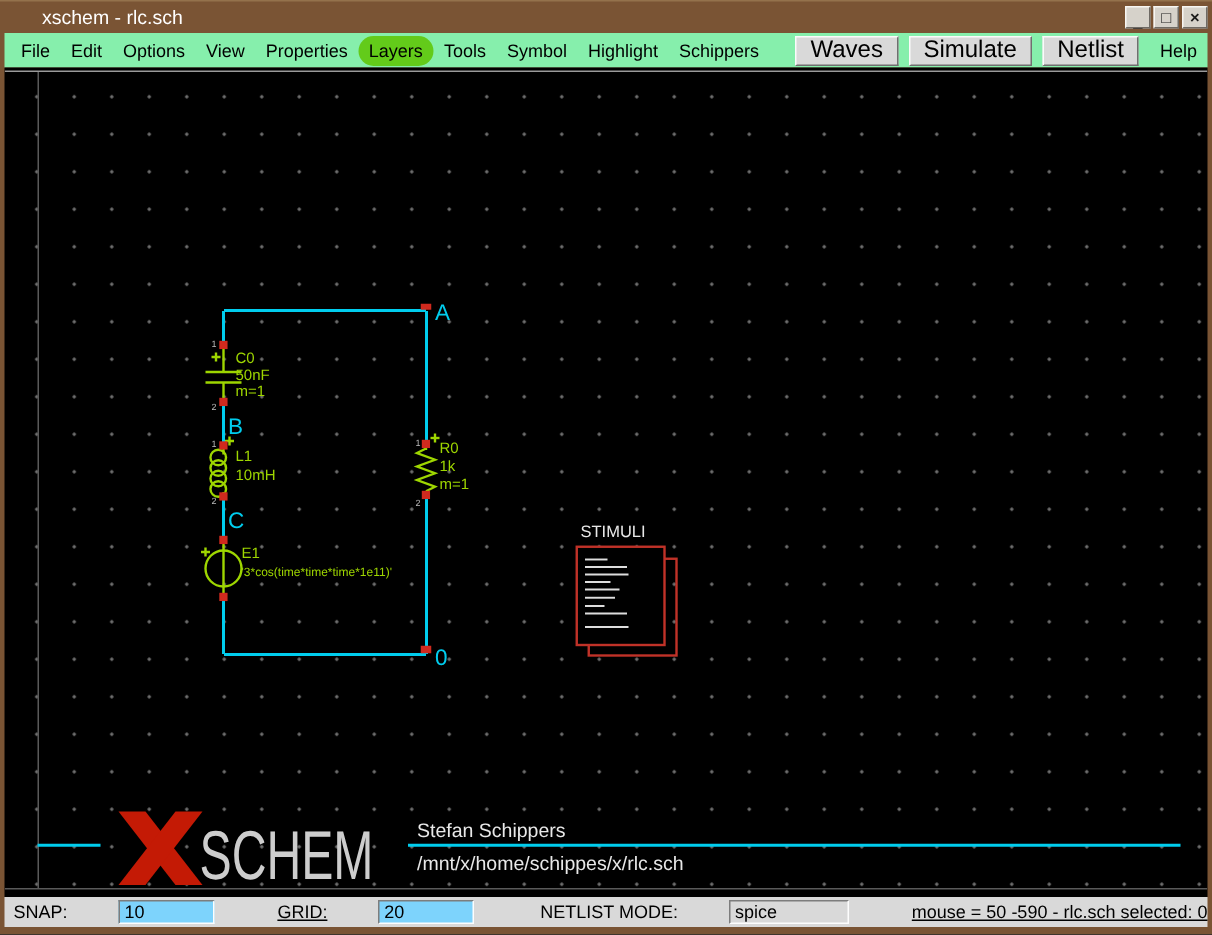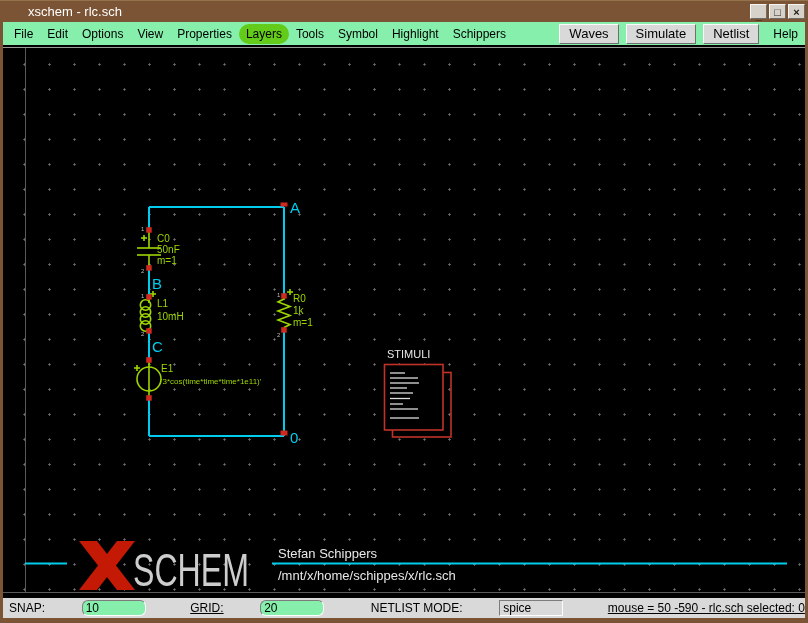--- a/index.html
+++ b/index.html
@@ -36,21 +36,21 @@
     background:#86efac;color:#000;
     display:flex;align-items:center;
     font-size:12px;padding-left:4px;
   }
   .menu-item{padding:3px 7px;white-space:nowrap;}
   .menu-item.active{background:#63cb1a;border-radius:10px;}
   .mbtn{
     height:20px;padding:0 9px;margin-right:7px;
     background:#d9d9d9;border:1px solid;
     border-color:#fbfbfb #6f6f6f #6f6f6f #fbfbfb;
-    display:flex;align-items:center;font-size:13px;white-space:nowrap;
+    display:flex;align-items:center;font-size:16px;white-space:nowrap;
   }
   .spacer{margin-left:auto;}
   
   .canvas{
     flex:0 0 553px;height:553px;margin:0 3px;
     background-color:#000;
     background-image:radial-gradient(circle,#6f6f6f 0.9px,transparent 1.3px);
     background-size:25px 25px;
     background-position:9px 7px;
     position:relative;overflow:hidden;
@@ -63,22 +63,22 @@
     background:#d9d9d9;color:#000;
     display:flex;align-items:center;
     font-size:12px;padding-left:6px;white-space:pre;justify-content:space-between;
   }
   .entry{
     height:16px;border:1px solid;
     border-color:#7d7d7d #fdfdfd #fdfdfd #7d7d7d;
     font-size:12px;padding:0 3px;margin:0 4px;
     font-family:"Liberation Sans",sans-serif;color:#000;
   }
-  .entry.green{background:#86efac;width:64px;border-radius:6px;}
-  .entry.gray{background:#d9d9d9;width:64px;}
+  .entry.green{background:#7dd3fc;width:64px;}
+  .entry.gray{background:#d9d9d9;width:80px;}
   .lbl{white-space:nowrap;}
   .gap8{margin-left:8px;text-decoration:underline;}
   .gap14{margin-left:10px;}
 </style>
 </head>
 <body>
 
 <div id="window">
 
   <div class="titlebar">

